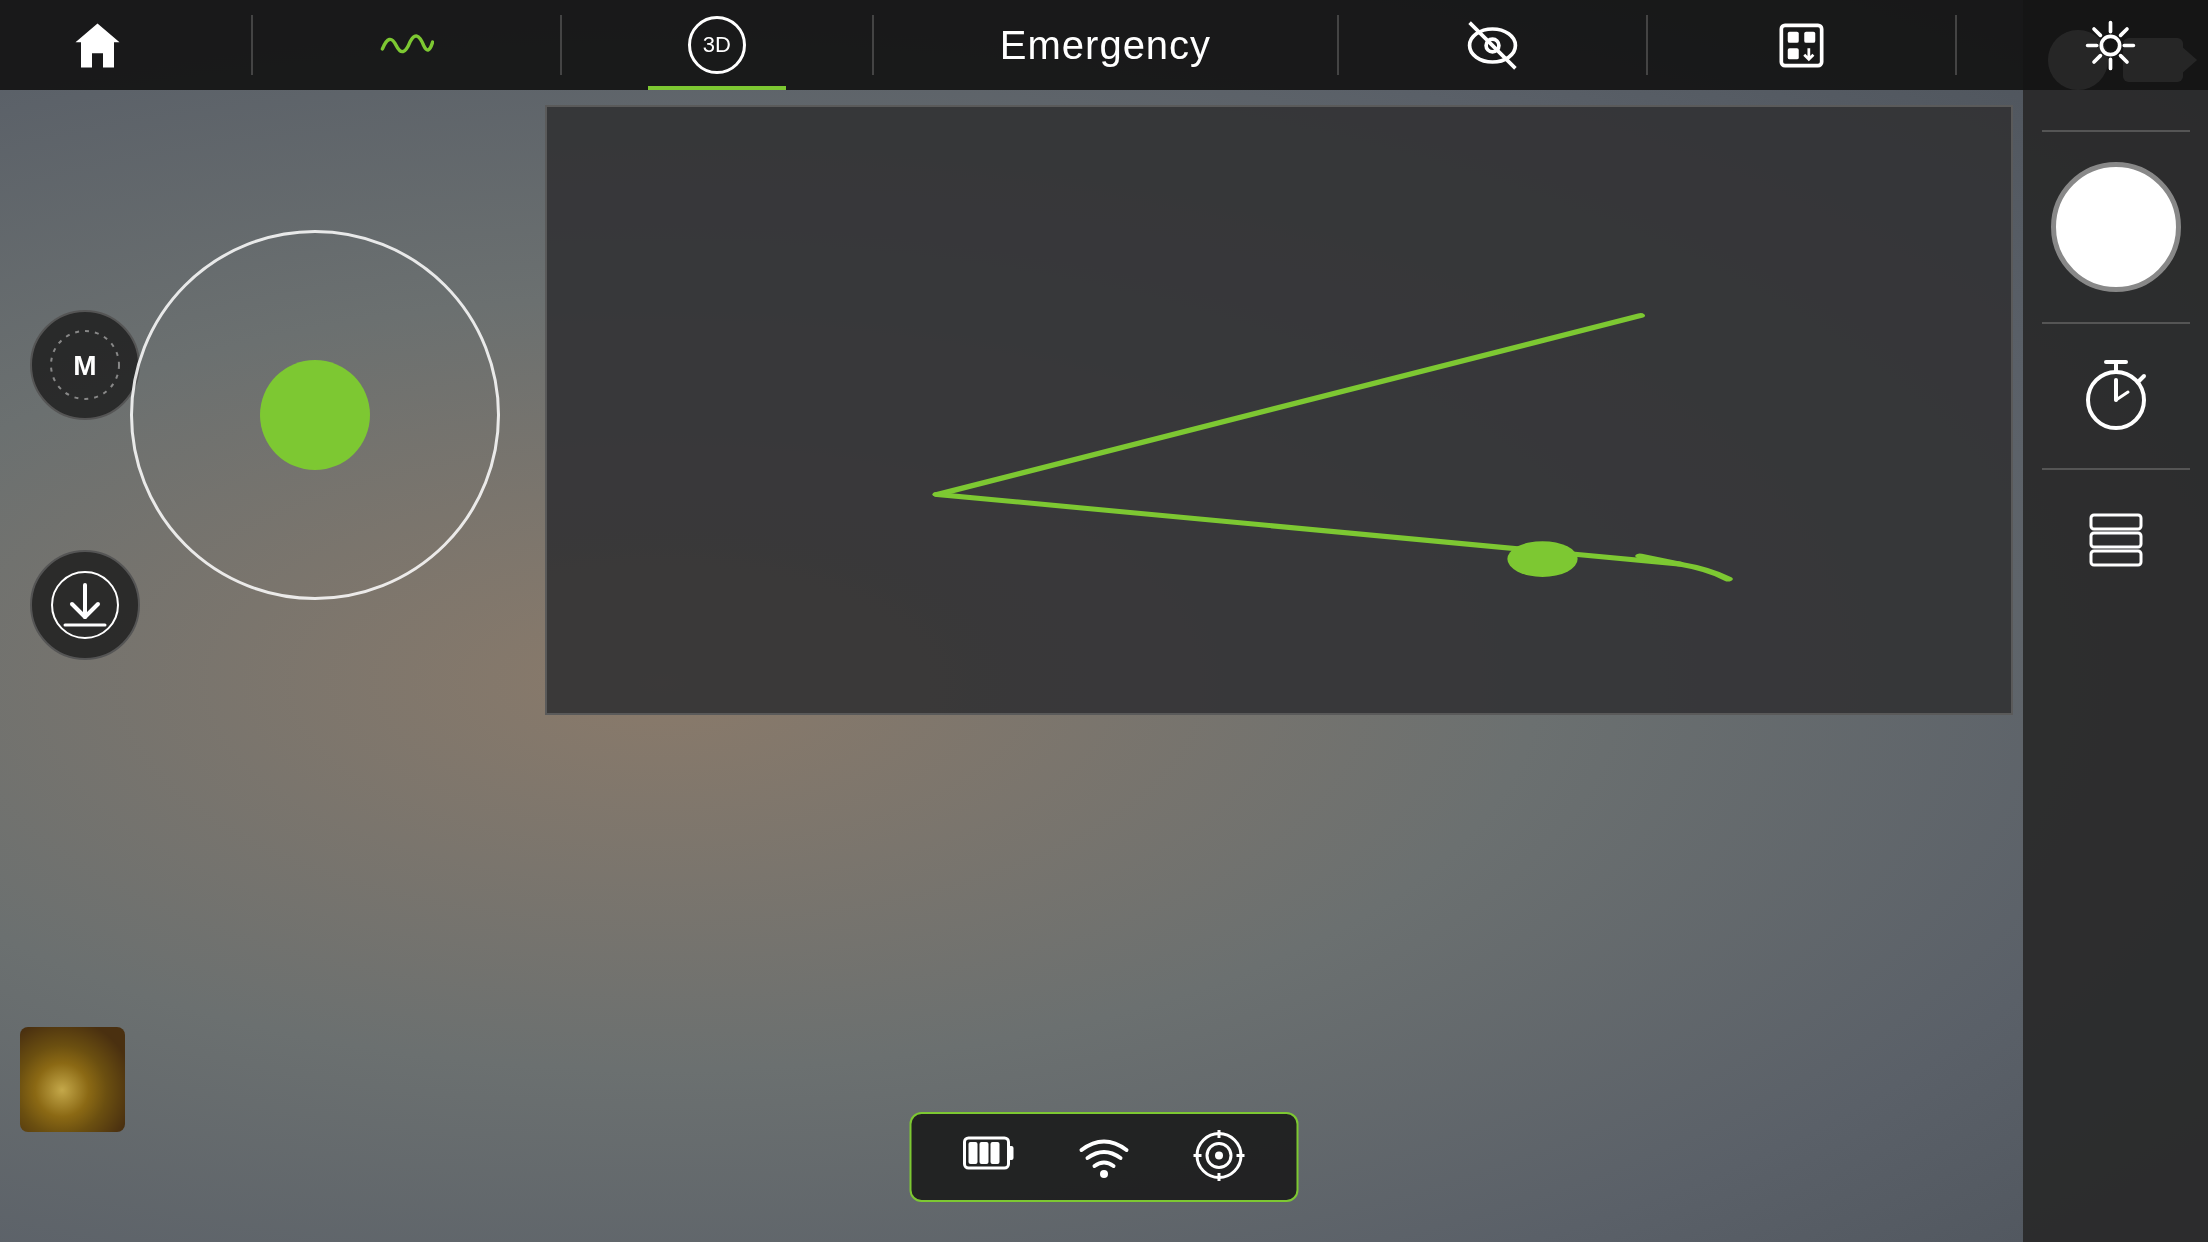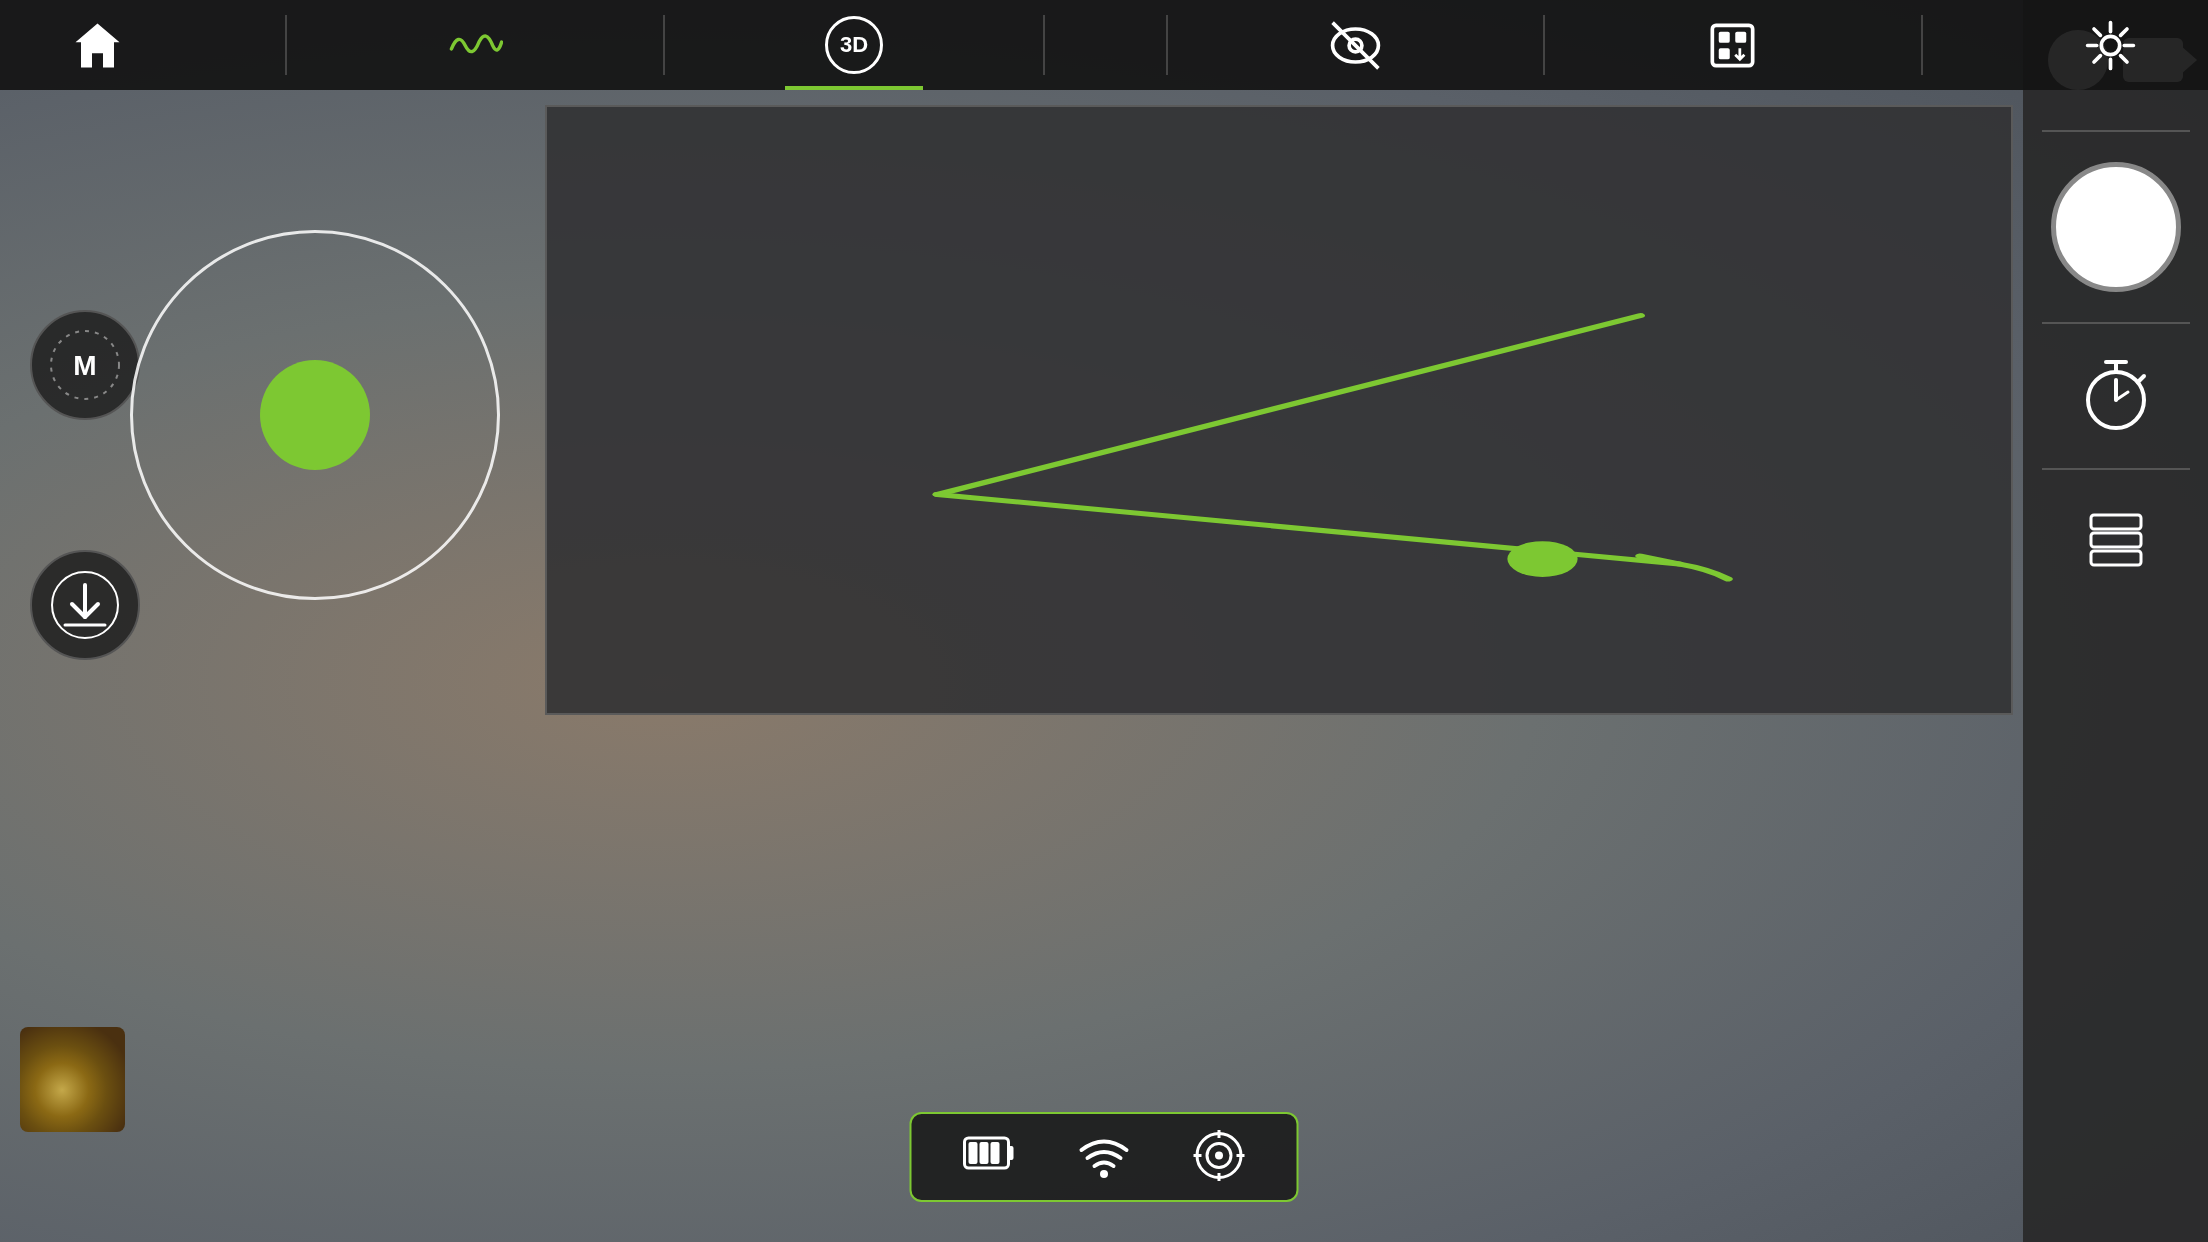--- a/index.html
+++ b/index.html
@@ -307,26 +307,29 @@
   <div class="nav-item">
     <svg class="nav-svg" viewBox="0 0 80 50">
       <path d="M5 30 Q15 5, 25 25 Q35 45, 45 20 Q55 0, 65 25 Q72 40, 78 20" stroke="#7dc832" stroke-width="5" fill="none" stroke-linecap="round"></path>
     </svg>
   </div>
 
   <div class="nav-divider"></div>
 
   <div class="nav-item active">
     <div class="icon-3d">
-      <span style="font-size:22px; font-weight:bold;">3D</span>
-    </div>
-  </div>
-
-  <div class="nav-divider"></div>
-
+      <span style="font-size:22px; font-weight:normal;">3D</span>
+    </div>
+  </div>
+
+  <div class="nav-divider"></div>
+
+  <div class="nav-item">
+    <span class="nav-title">Emergency</span>
+  </div>
 
   <div class="nav-divider"></div>
 
   <div class="nav-item">
     <svg class="nav-svg" viewBox="0 0 60 60" fill="none">
 
       <ellipse cx="30" cy="30" rx="25" ry="18" stroke="white" stroke-width="4"></ellipse>
       <circle cx="30" cy="30" r="7" stroke="white" stroke-width="4"></circle>
       <line x1="5" y1="5" x2="55" y2="55" stroke="white" stroke-width="4"></line>
     </svg>

